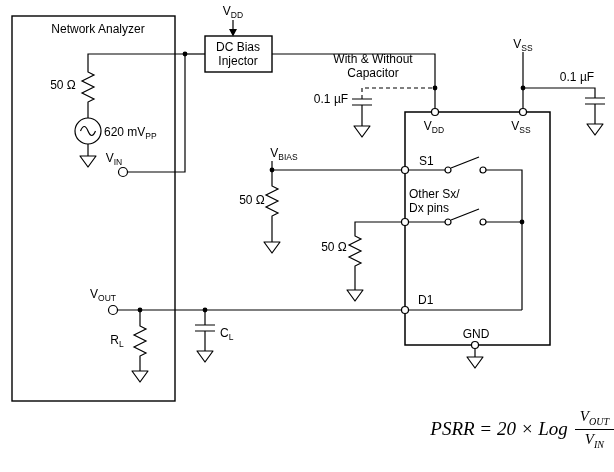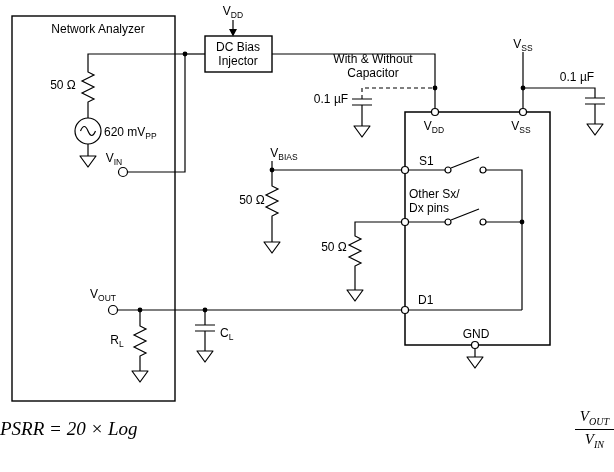--- a/index.html
+++ b/index.html
@@ -12,21 +12,21 @@
   .wire-d{stroke:#000;stroke-width:1.1;fill:none;stroke-dasharray:4 3;}
   .box{stroke:#000;stroke-width:1.4;fill:#fff;}
   .dutbox{stroke:#000;stroke-width:1.5;fill:none;}
   .sym{stroke:#000;stroke-width:1.2;fill:none;}
   .gnd{stroke:#000;stroke-width:1.2;fill:#fff;stroke-linejoin:round;}
   .pin{stroke:#000;stroke-width:1.2;fill:#fff;}
   .dot{fill:#000;stroke:none;}
   .arrow{fill:#000;stroke:none;}
   
   .formula{position:absolute;left:0;right:0;top:402px;height:54px;
-           display:flex;justify-content:space-between;align-items:center;
+           display:flex;justify-content:flex-end;align-items:center;gap:7px;
            font-family:"Liberation Serif",serif;font-style:italic;font-size:19px;}
   .formula sub{font-size:10px;font-style:italic;}
   .frac{display:inline-flex;flex-direction:column;align-items:center;font-size:15px;line-height:1.15;}
   .frac .num{border-bottom:1.3px solid #000;padding:0 5px 1px 5px;}
   .frac .den{padding-top:1px;}
 </style>
 </head>
 <body>
 
 <div id="stage">

